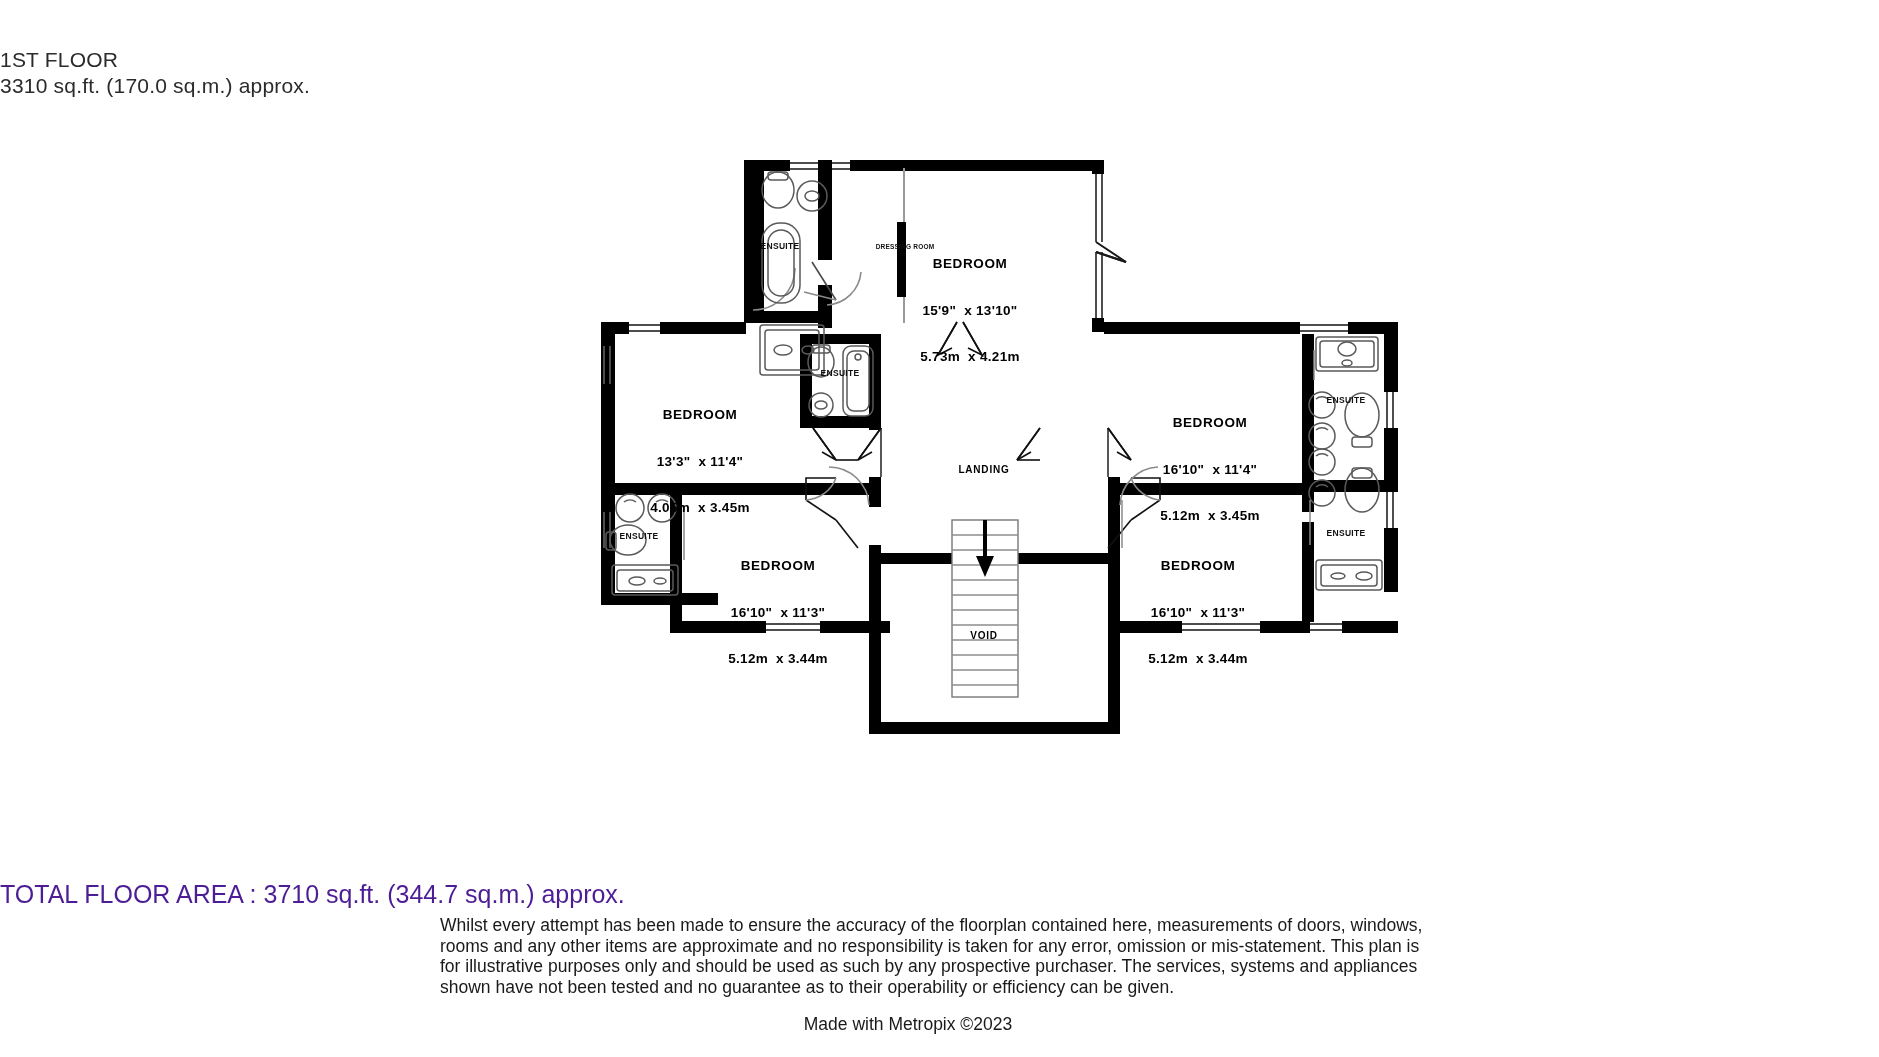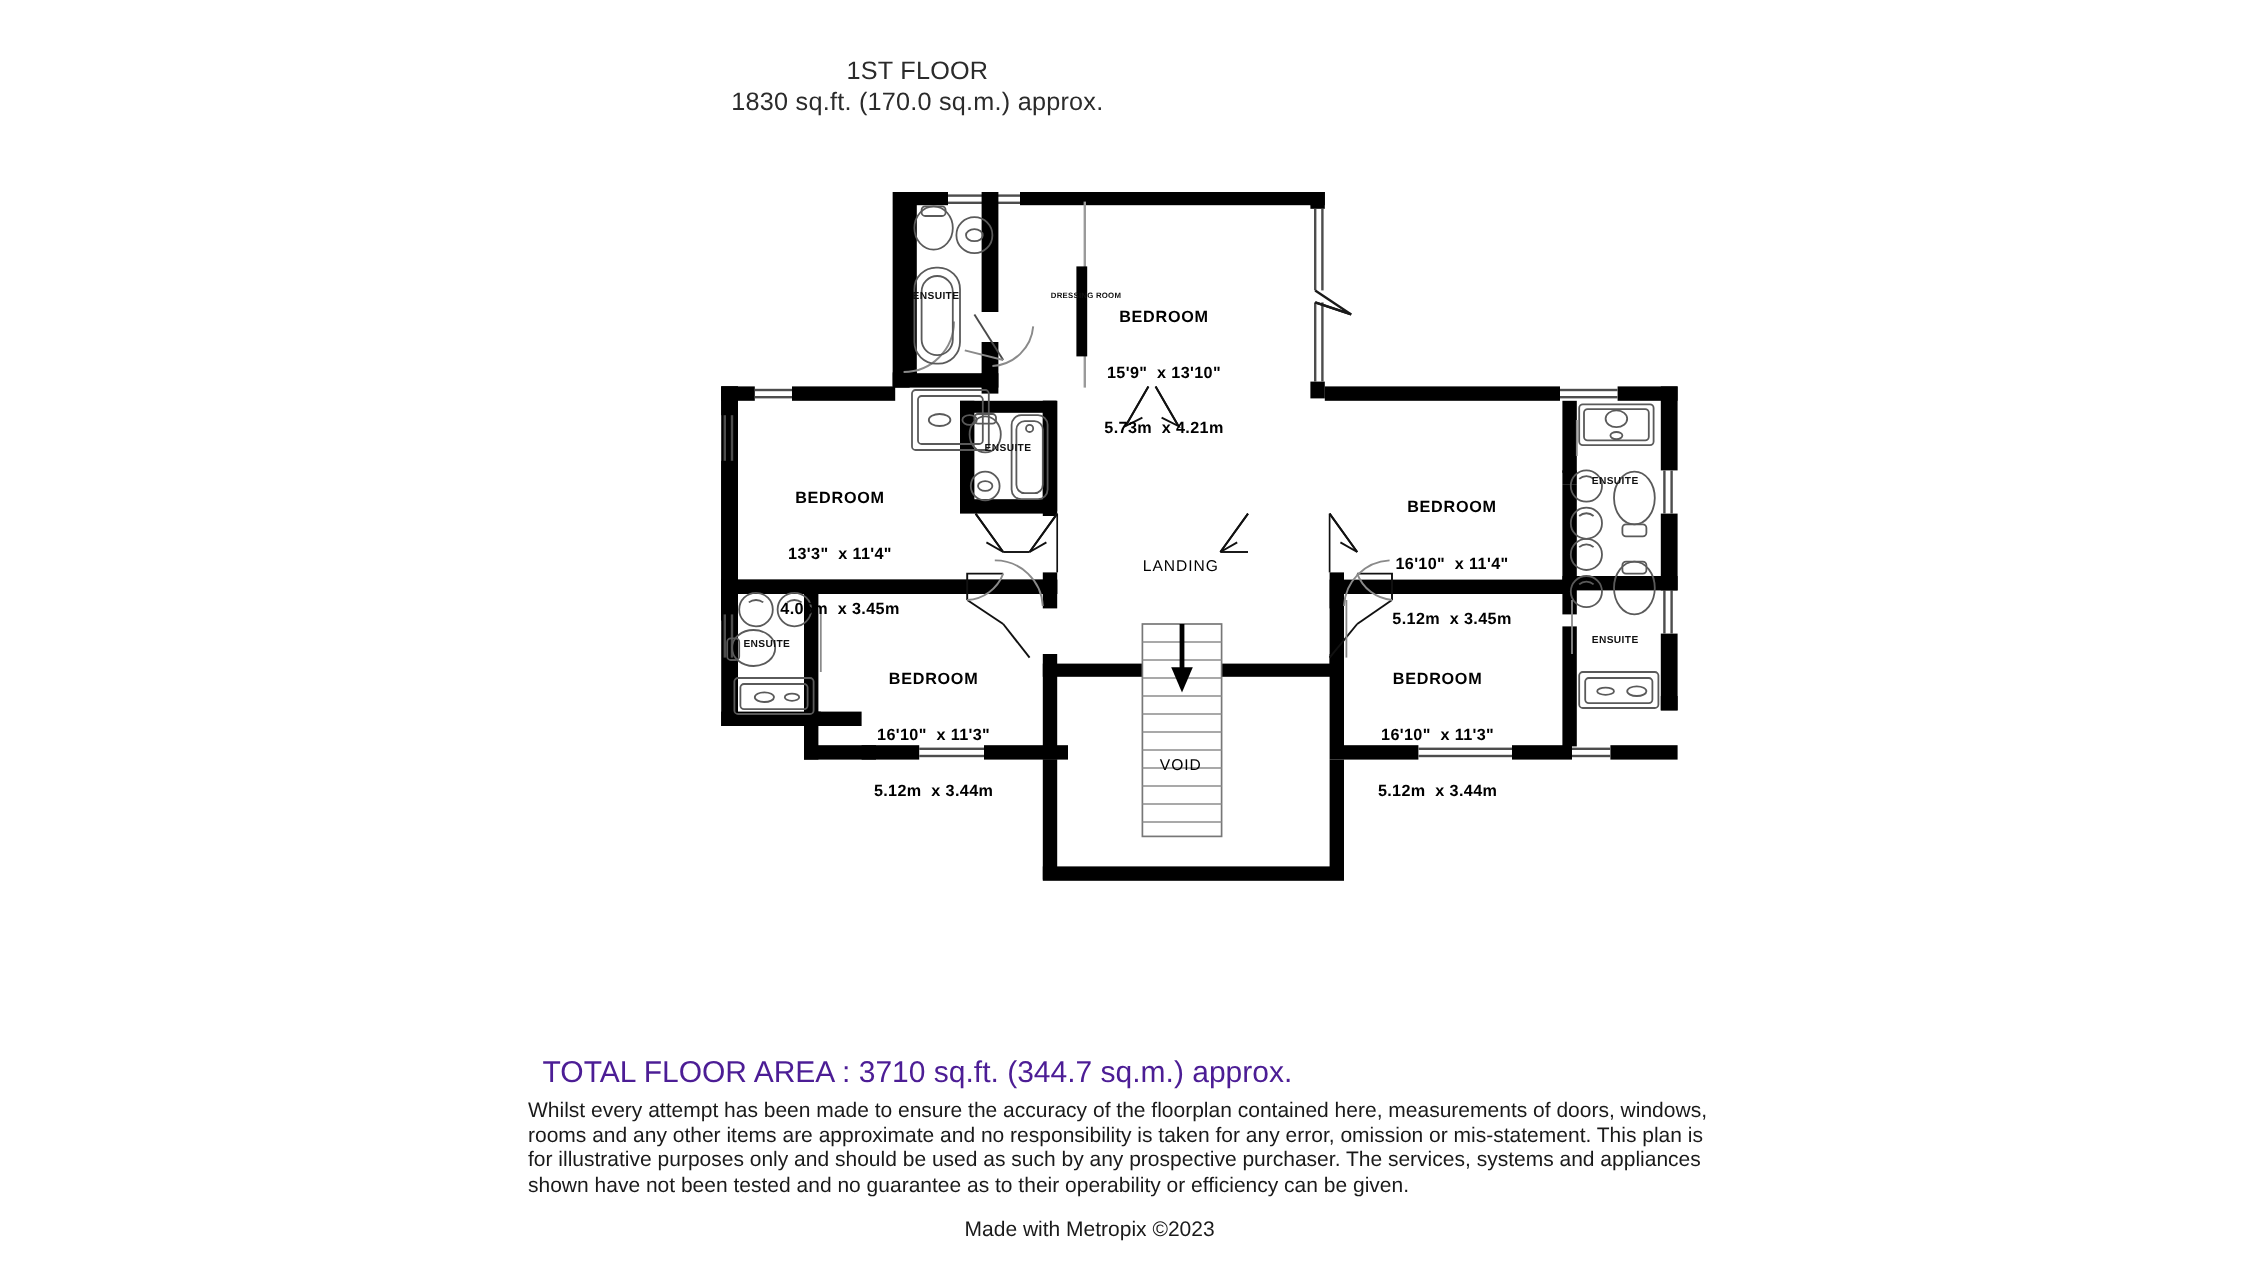--- a/index.html
+++ b/index.html
@@ -18,21 +18,21 @@
   #page {
     position: absolute;
     left: 0; top: 0;
     width: 1879px;
     height: 1057px;
   }
   .hdr {
     position: absolute;
     left: 0;
     width: 1529px;
-    text-align: center;
+    text-align: left;
     color: #2b2b2b;
   }
   #floor-title {
     top: 48px;
     font-size: 21px;
     letter-spacing: 0.2px;
   }
   #floor-area {
     top: 74px;
     font-size: 21px;
@@ -93,34 +93,34 @@
     text-align: center;
     font-weight: bold;
     font-size: 6.5px;
     letter-spacing: 0.2px;
     color: #111;
     white-space: pre;
   }
   .mid-lbl {
     position: absolute;
     text-align: center;
-    font-weight: normal;
-    font-size: 13px;
+    font-weight: bold;
+    font-size: 10px;
     letter-spacing: 0.8px;
     color: #000;
     white-space: pre;
   }
 </style>
 </head>
 <body>
 
 <div id="page">
 
   <div class="hdr" id="floor-title">1ST FLOOR</div>
-  <div class="hdr" id="floor-area">1830 sq.ft. (170.0 sq.m.) approx.</div>
+  <div class="hdr" id="floor-area">3310 sq.ft. (170.0 sq.m.) approx.</div>
 
   <div id="plan-wrap">
     <svg width="1879" height="1057" viewBox="0 0 1879 1057">
       <g fill="#000000">
 
         <rect x="744" y="160" width="20" height="162"></rect>
         <rect x="744" y="160" width="46" height="11"></rect>
         <rect x="850" y="160" width="250" height="11"></rect>
         <rect x="1092" y="160" width="12" height="11"></rect>
 

